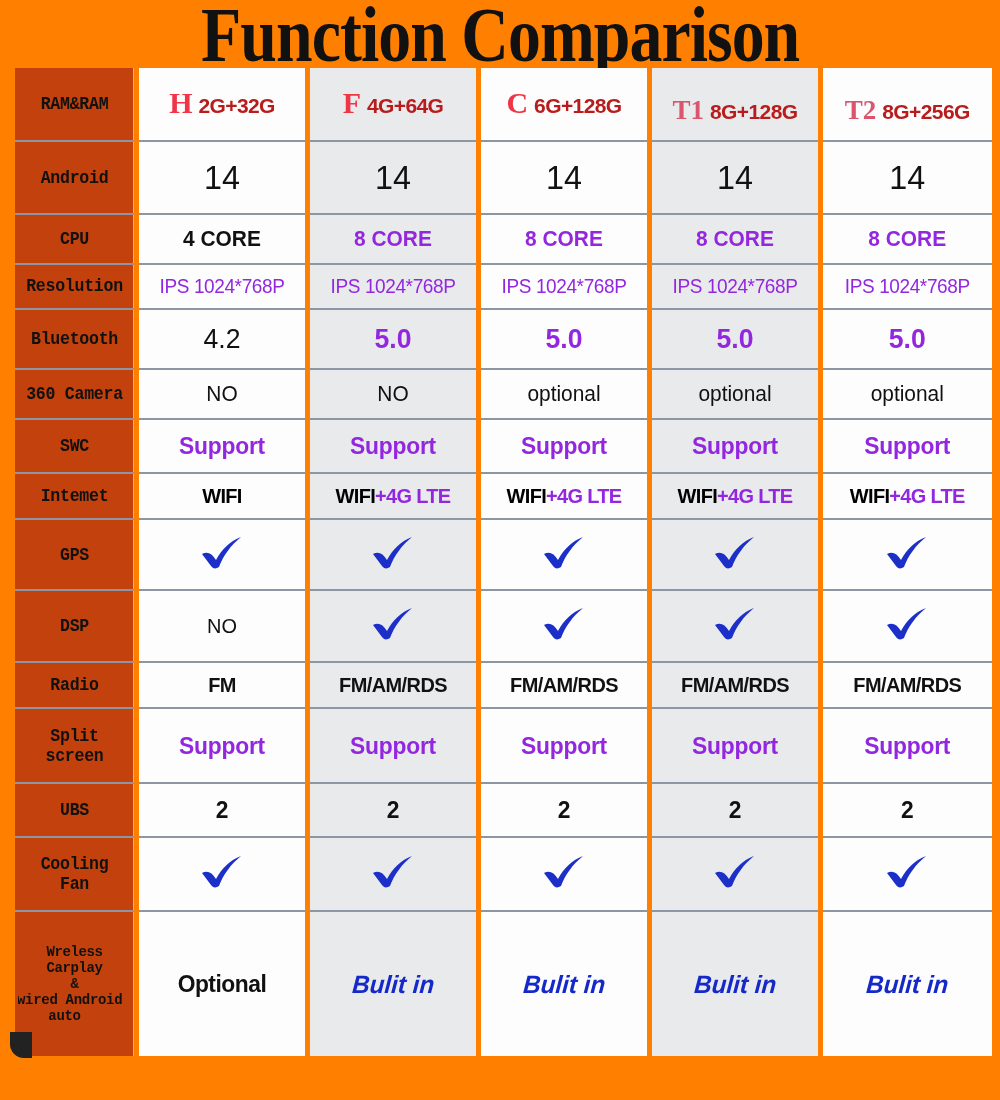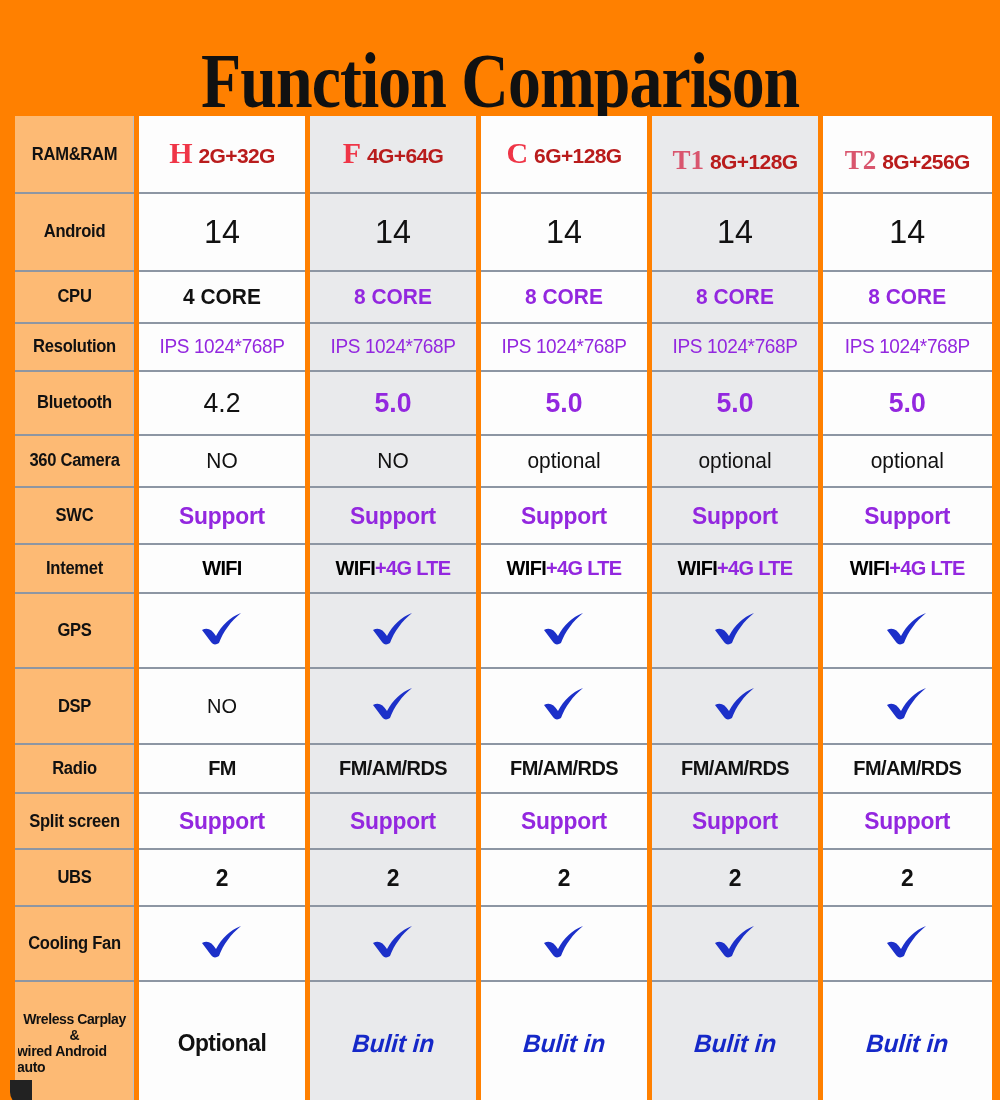--- a/index.html
+++ b/index.html
@@ -10,23 +10,23 @@
   body {
     width: 1000px;
     height: 1100px;
     background: #FF8000;
     font-family: "Liberation Sans", sans-serif;
     overflow: hidden;
   }
 
   
   .title-bar {
-    height: 116px;
+    height: 68px;
     display: flex;
-    align-items: flex-end;
+    align-items: flex-start;
     justify-content: center;
   }
   .title {
     font-family: "Liberation Serif", "DejaVu Serif", serif;
     font-weight: bold;
     font-size: 70px;
     line-height: 70px;
     color: #111111;
     letter-spacing: -1px;
     transform: scaleX(0.94) scaleY(1.12);
@@ -59,28 +59,29 @@
     text-align: center;
     vertical-align: middle;
     padding: 0 2px;
     box-sizing: border-box;
     overflow: hidden;
   }
   table.cmp tr:first-child td { border-top: 0; }
 
   
   td.lbl {
-    background: #fdba74;
+    background: #c2410c;
     border-left: 0;
     border-right: 0;
     font-weight: bold;
     font-size: 18px;
     color: #111;
     letter-spacing: -0.3px;
     box-shadow: inset -1px 0 0 #b9bfc7;
+    font-family: Liberation Mono, monospace;
   }
   td.lbl .lbl-txt {
     display: block;
     transform: scaleX(0.92);
   }
   
   td.col-a { background: #fdfdfd; }
   td.col-b { background: #e9eaec; }
 
   
@@ -162,21 +163,21 @@
   td.lbl.multi {
     font-size: 14px;
     line-height: 16px;
     border-bottom-left-radius: 14px;
     position: relative;
     margin-top: 46px;
   }
   td.lbl.multi .l1 { display:block; text-align: center; letter-spacing: -0.4px; }
   td.lbl.multi .l2 { display:block; text-align: center; }
   td.lbl.multi .l3 { display:block; text-align: left; letter-spacing: -0.3px;}
-  td.lbl.multi .l4 { display:block; text-align: left; padding-right: 20px;}
+  td.lbl.multi .l4 { display:block; text-align: center; padding-right: 20px;}
 
   .corner-shadow {
     position: absolute;
     left: 0px;
     bottom: 0px;
     width: 22px;
     height: 26px;
     background: #222;
     border-bottom-left-radius: 14px;
     z-index: 0;

